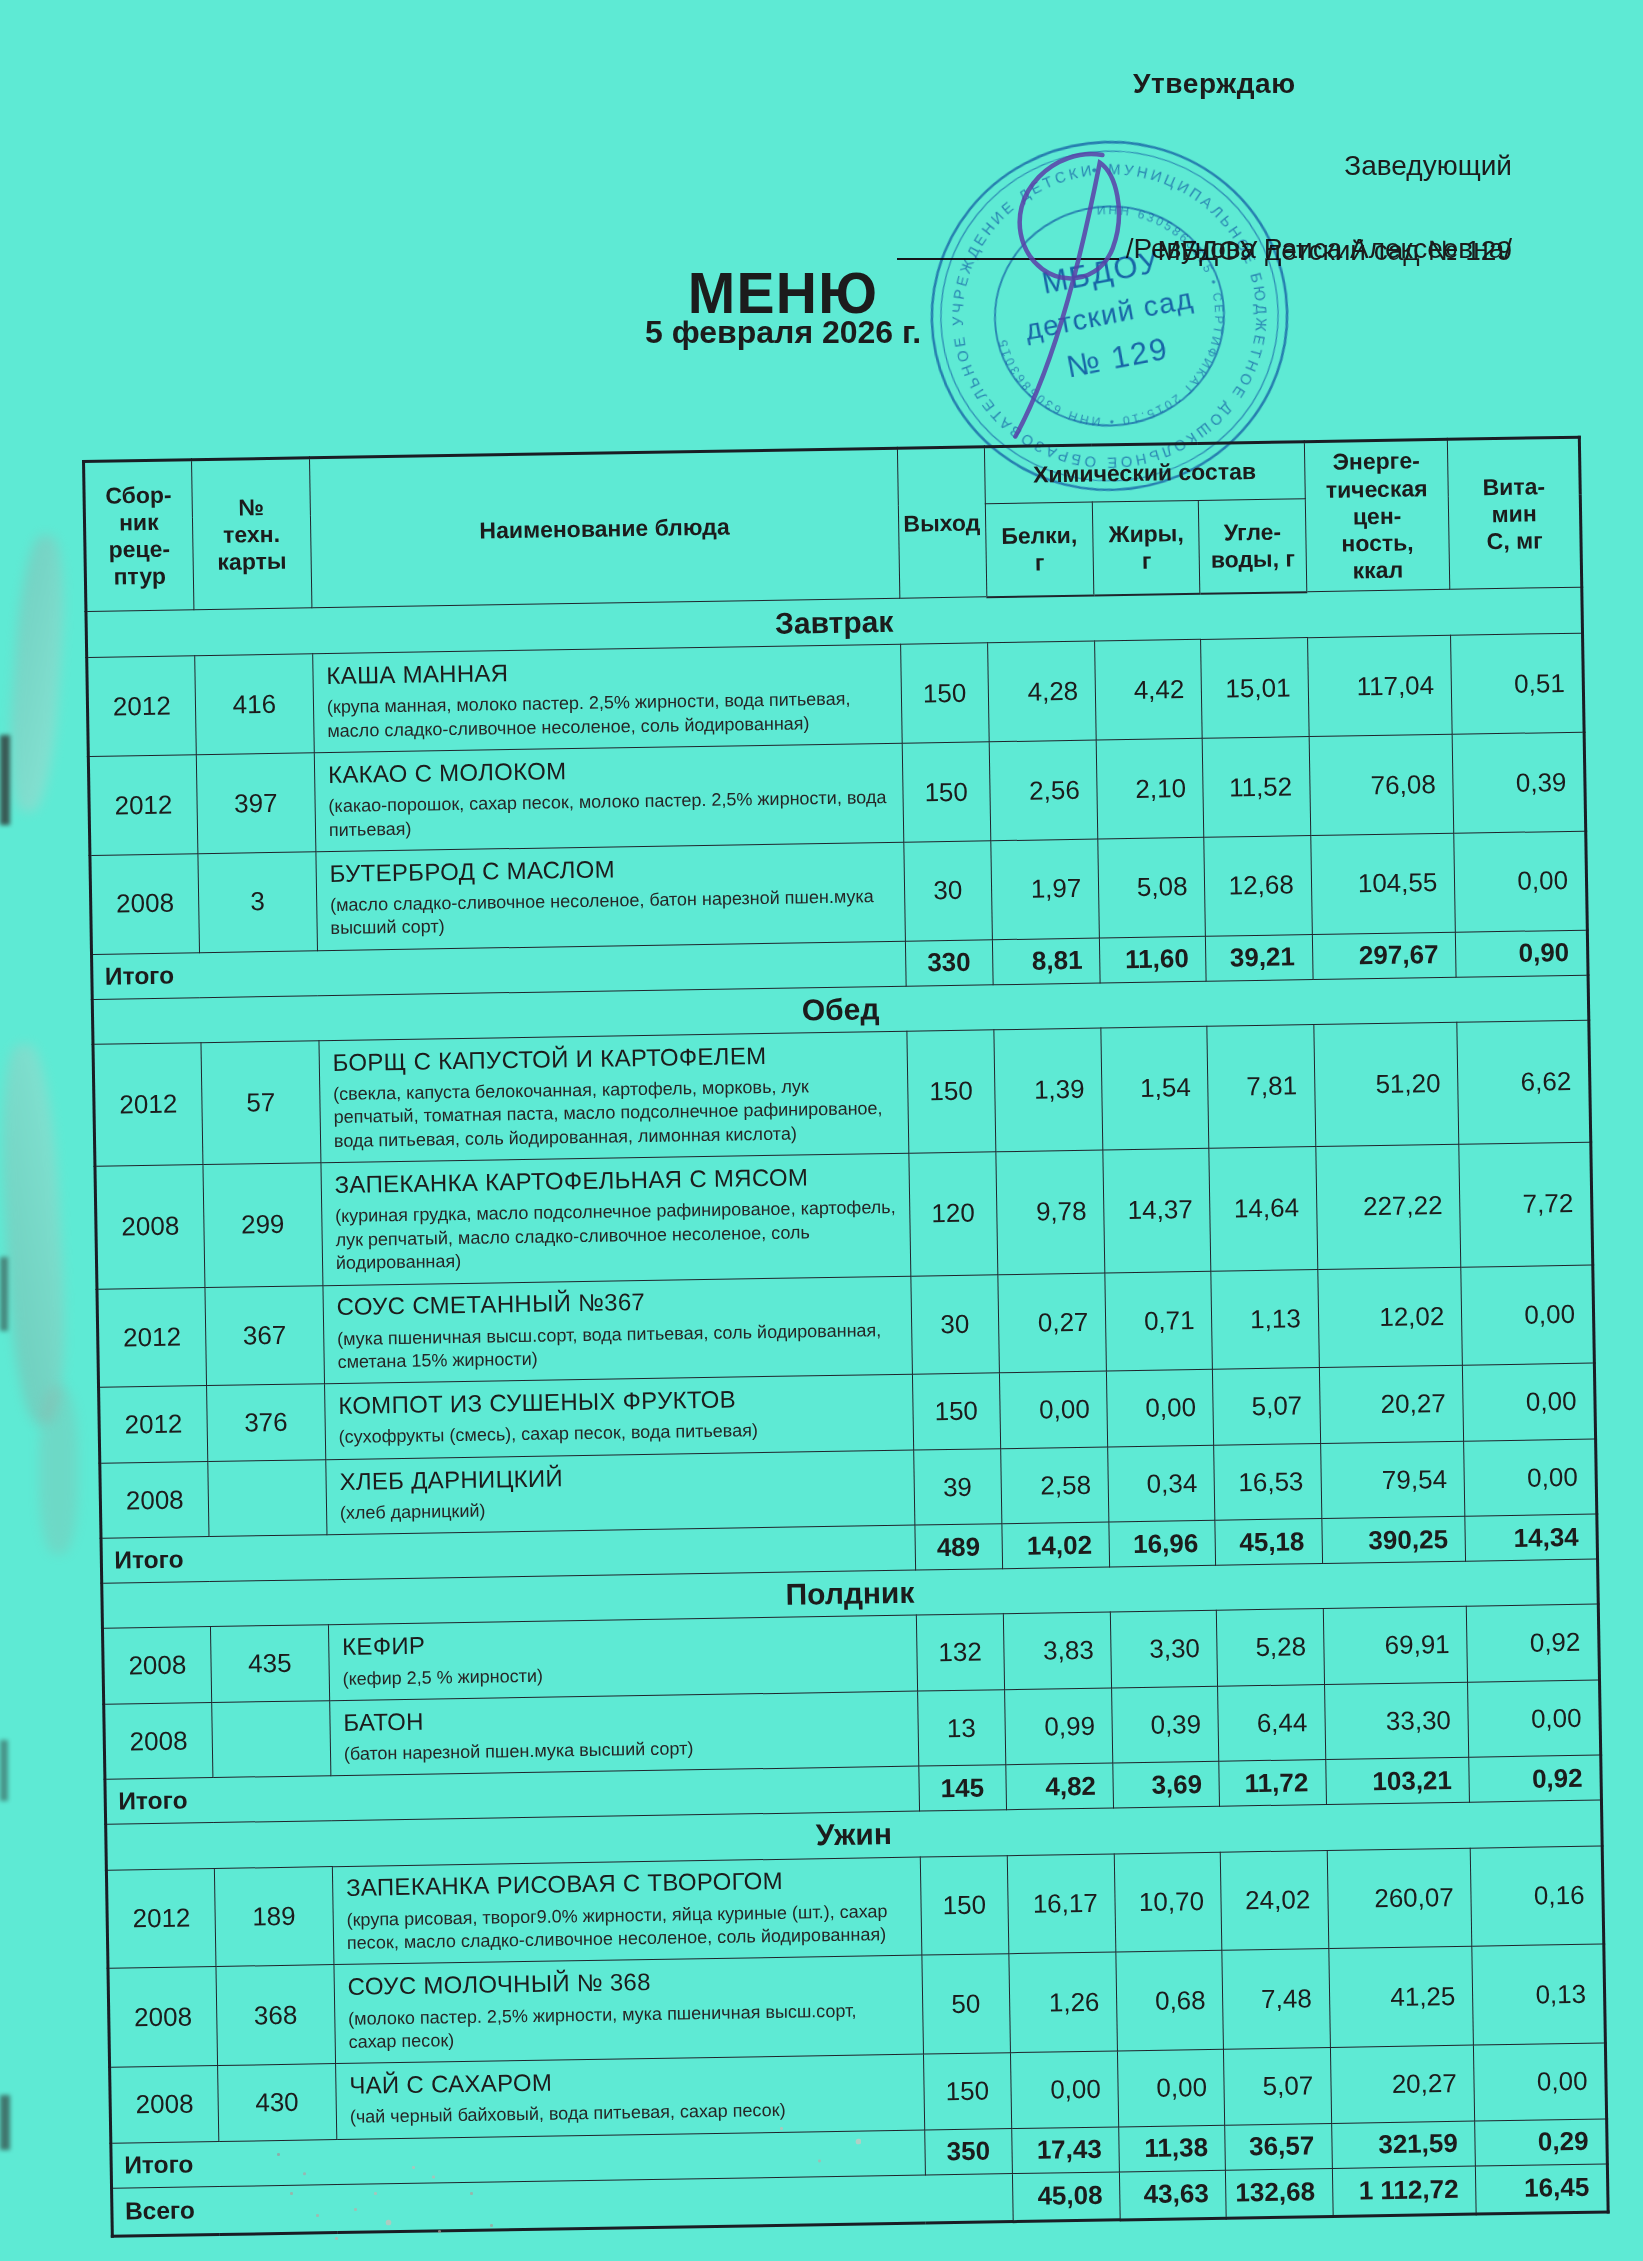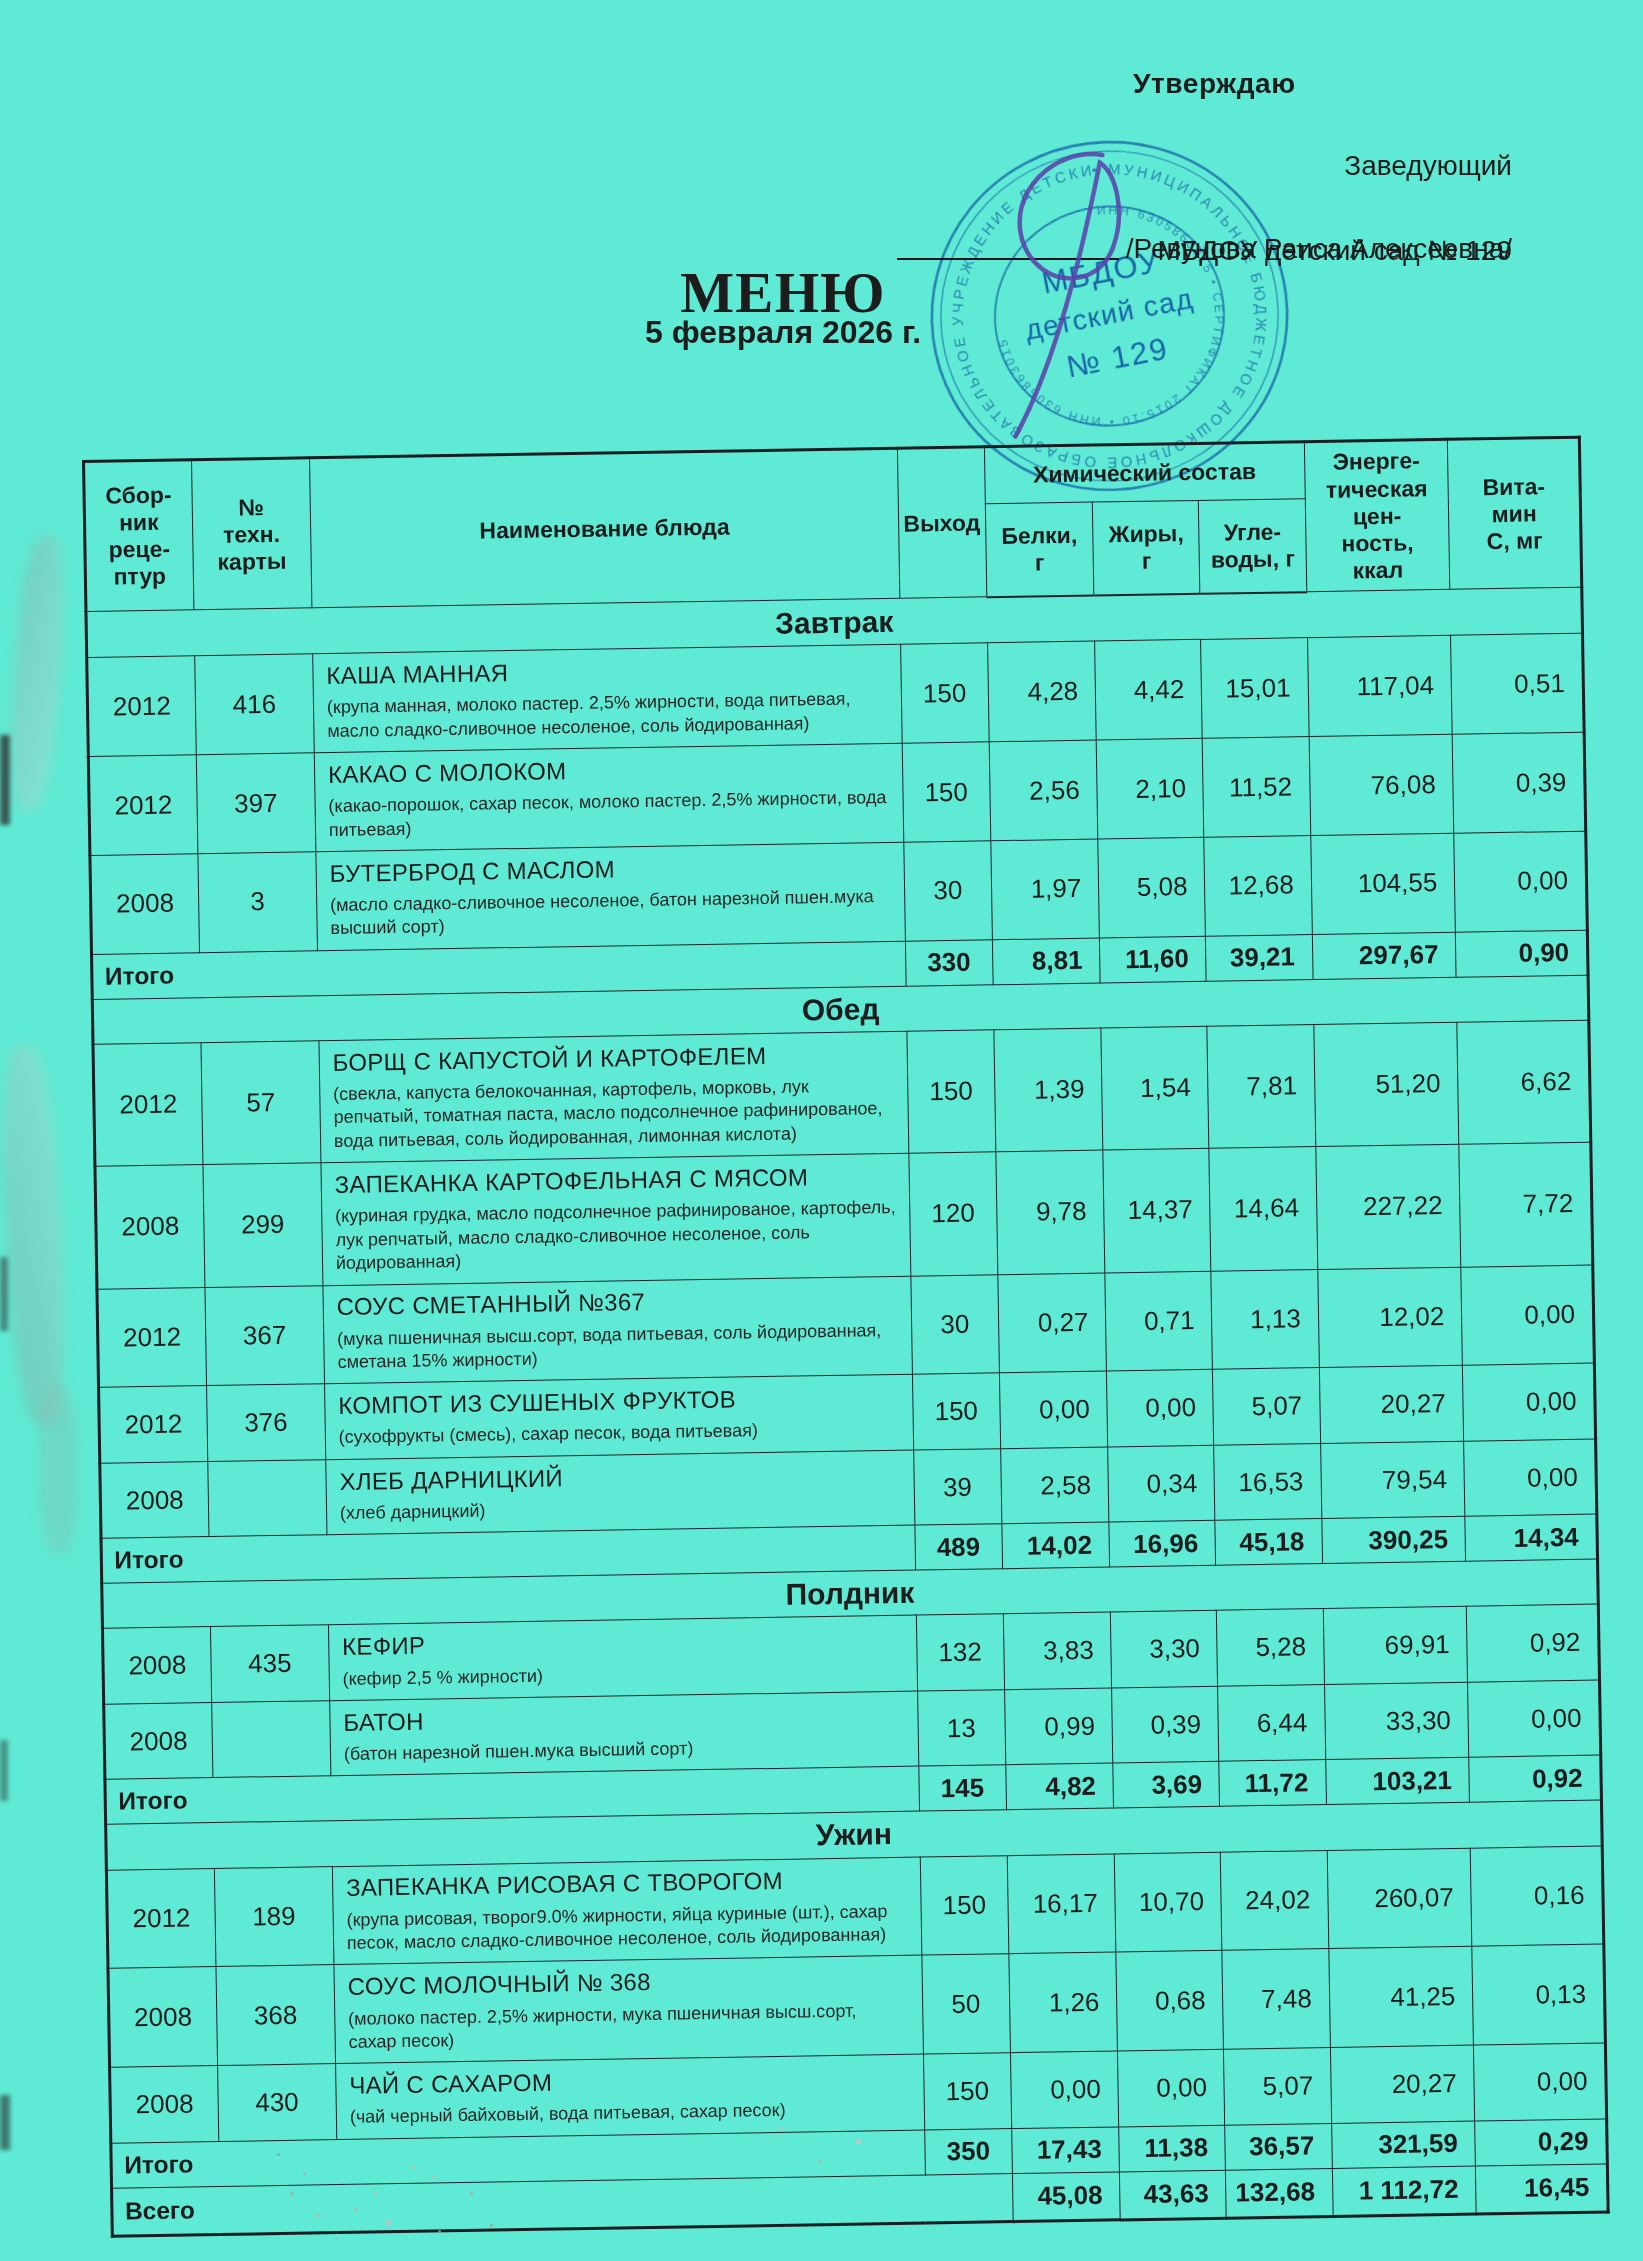--- a/index.html
+++ b/index.html
@@ -9,21 +9,21 @@
   
   .approve{position:absolute;left:1133px;top:68px;font-size:28px;font-weight:700;letter-spacing:0.6px;}
   .appr-line{position:absolute;right:132px;text-align:center;font-size:28px;white-space:nowrap;}
   .l-pos{top:150px;}
   .l-org{top:191px;margin-top:44px;}
   .l-sign{top:233px;display:flex;align-items:flex-end;gap:7px;justify-content:flex-end;}
   .sig-rule{width:222px;height:0;border-bottom:2.6px solid #15151a;margin-bottom:5.2px;}
 
   
   .title-wrap{position:absolute;left:0;width:1566px;text-align:center;}
-  .t-main{top:260px;font-family:Liberation Serif, serif;font-size:57px;font-weight:700;letter-spacing:1.3px;}
+  .t-main{top:260px;font-family:Liberation Sans, sans-serif;font-size:57px;font-weight:700;letter-spacing:1.3px;}
   .t-date{top:314px;font-size:32px;font-weight:700;}
   .t-group{top:388px;font-size:34px;font-weight:700;}
 
   
   .stamp{position:absolute;left:927px;top:137px;width:365px;height:358px;mix-blend-mode:multiply;opacity:.93;filter:blur(0.3px);transform:rotate(-7deg);pointer-events:none;}
   .sig-svg{position:absolute;left:922px;top:126px;width:277px;height:335px;pointer-events:none;}
 
   
   .tbl-wrap{position:absolute;left:82px;top:460px;width:1499px;transform:rotate(-0.93deg);transform-origin:0 0;}
   table.menu{width:100%;border-collapse:collapse;table-layout:fixed;border:3.9px solid #1a1d24;}

